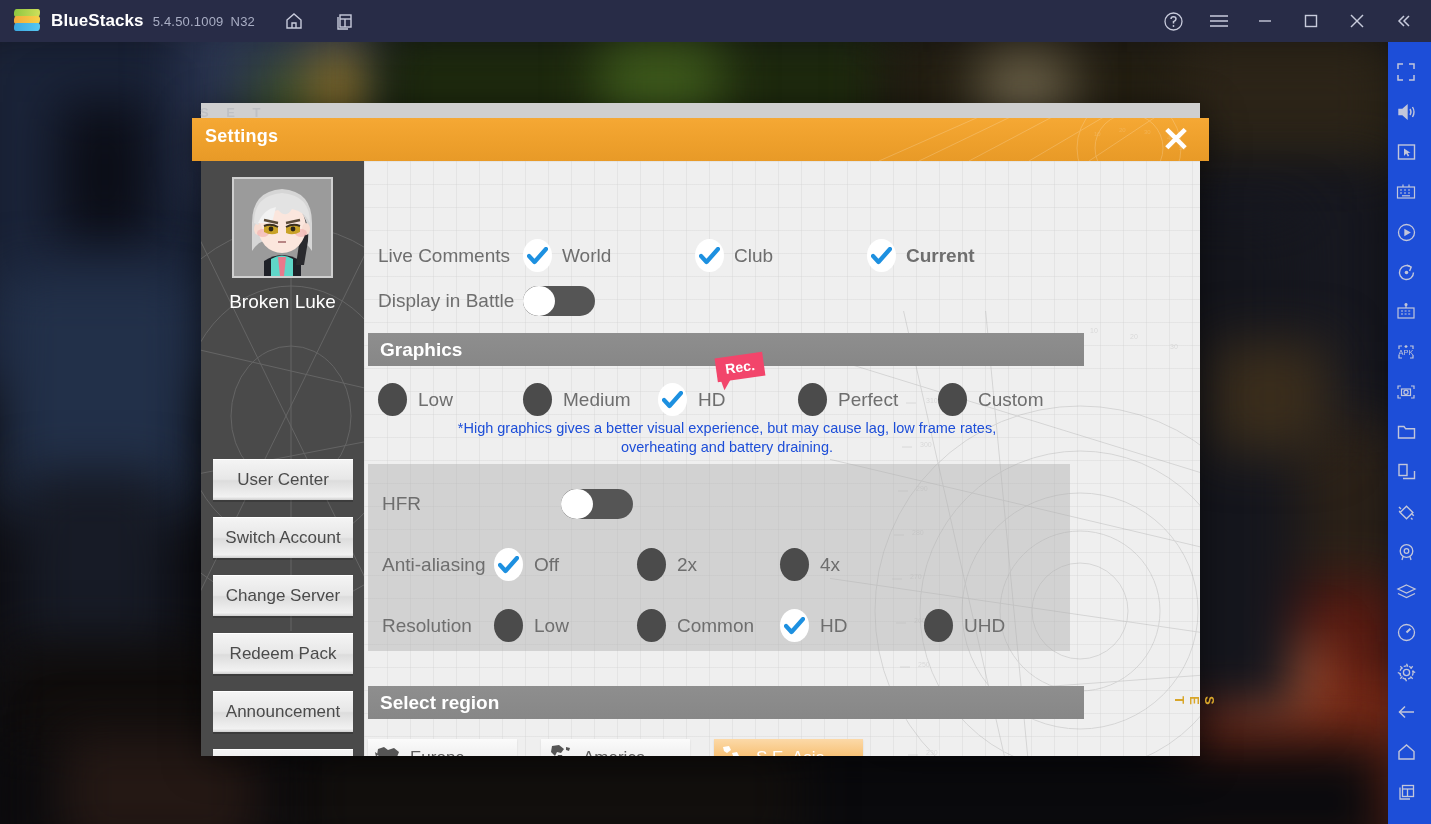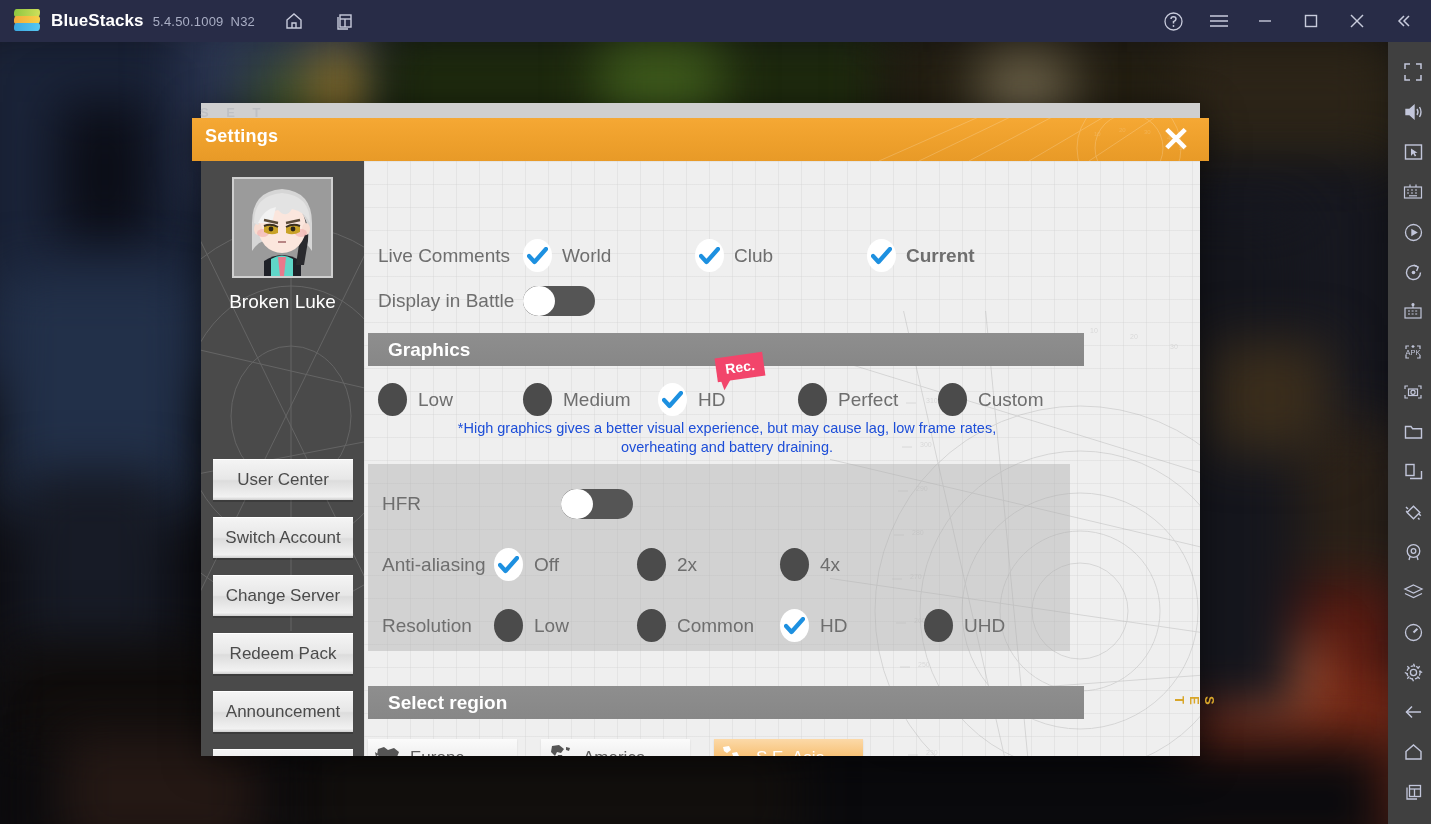--- a/index.html
+++ b/index.html
@@ -30,22 +30,22 @@
     display: flex; align-items: center; justify-content: center;
     color: #c8cbdc;
   }
   .tb-icon svg { display: block; }
   .tb-right { margin-left: auto; display: flex; align-items: center; padding-right: 8px; }
   .tb-right .tb-icon { margin-left: 6px; width: 40px; height: 40px; }
 
   
   .sidebar {
     position: absolute; right: 0; top: 42px; width: 43px; height: 782px;
-    background: #404040;
-    display: flex; flex-direction: column; align-items: flex-end;
+    background: #1d4ed8;
+    display: flex; flex-direction: column; align-items: flex-start;
     padding-top: 10px;
     z-index: 40;
   }
   .sb-icon {
     width: 36px; height: 40px;
     display: flex; align-items: center; justify-content: center;
     color: #c2c6da;
   }
 
   
@@ -162,21 +162,21 @@
     position: absolute; left: 0; top: 0;
     width: 32px; height: 30px; border-radius: 50%;
     background: #ffffff;
   }
 
   .section-band {
     height: 33px;
     background: linear-gradient(180deg,#8e8e8e,#878787);
     display: flex; align-items: center;
     color: #ffffff; font-size: 19px; font-weight: bold;
-    padding-left: 20px;
+    padding-left: 12px;
   }
 
   .note {
     color: #1d4ed8; font-size: 14.5px; text-align: center; line-height: 1.35;
   }
 
   .gfx-panel {
     background: rgba(175,175,175,.45);
     border: 0;
   }

